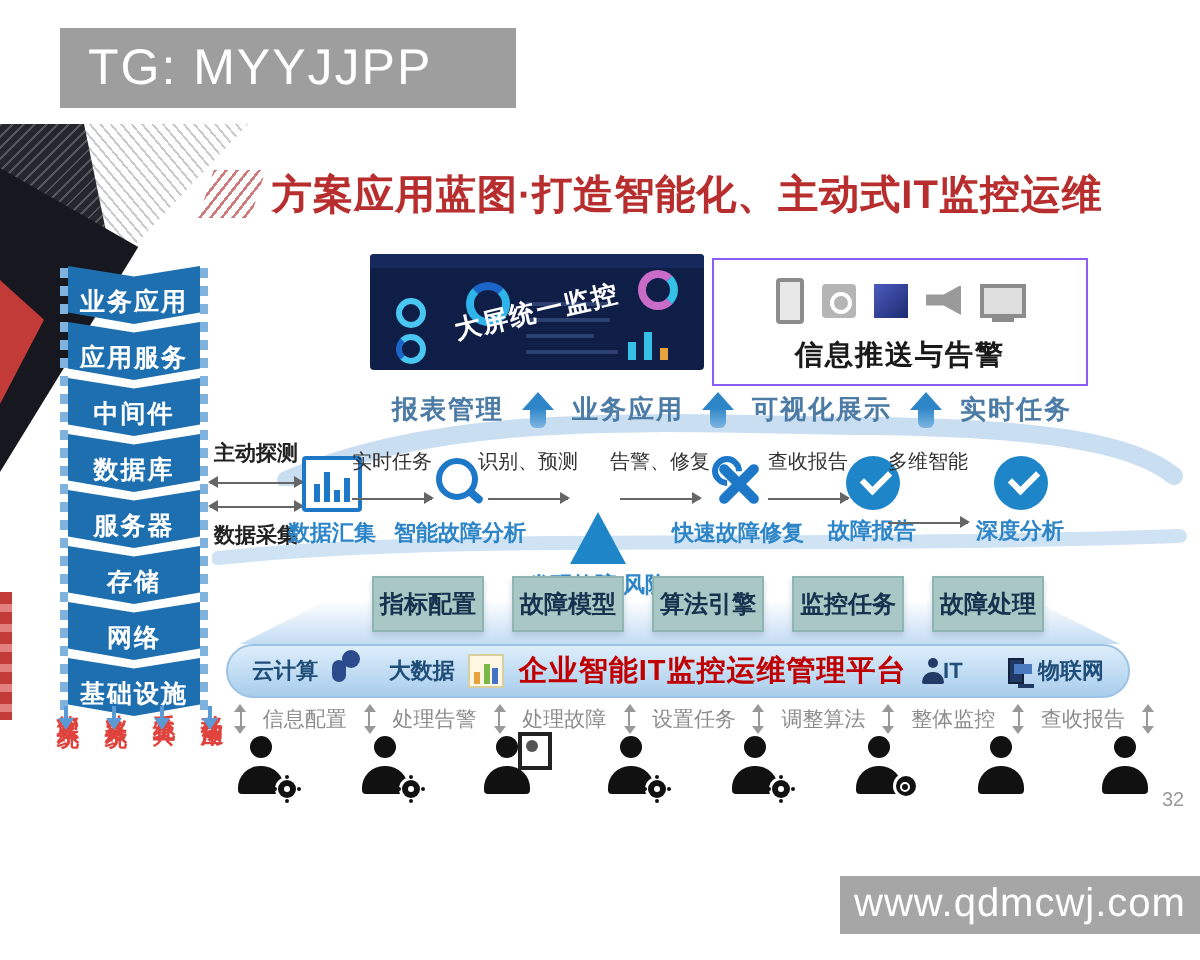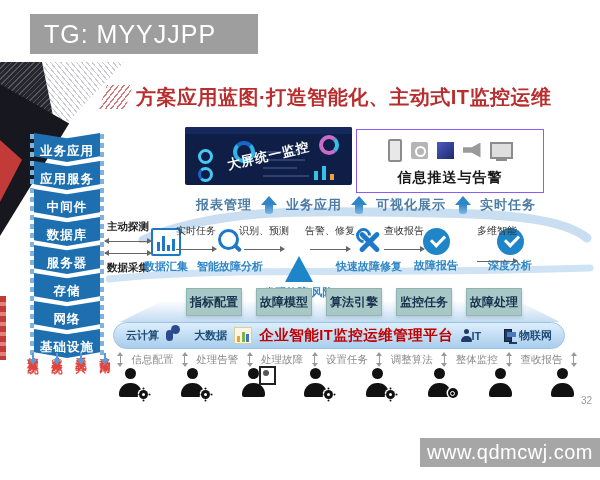--- a/index.html
+++ b/index.html
@@ -101,21 +101,21 @@
   .icon-tools::after{transform:rotate(-45deg);}
   .icon-tools i{position:absolute;left:1px;top:0px;width:9px;height:9px;border:3px solid #1e78c8;border-radius:50%;border-right-color:transparent;transform:rotate(45deg);}
 
   .icon-check{position:relative;width:27px;height:27px;border-radius:50%;background:#1e86c8;}
   .icon-check::after{content:"";position:absolute;left:8px;top:7px;width:11px;height:6px;border-left:3px solid #fff;border-bottom:3px solid #fff;transform:rotate(-45deg);}
 
   .plink{position:absolute;top:224px;width:48px;display:flex;flex-direction:column;align-items:center;}
   .plink-label{font-size:10px;color:#333;white-space:nowrap;}
   .flow-line{position:relative;width:40px;height:1px;background:#666;margin-top:11px;}
   .flow-line::after{content:"";position:absolute;right:-1px;top:-3px;border-top:3px solid transparent;border-bottom:3px solid transparent;border-left:5px solid #666;}
-  .k0{left:172px;} .k1{left:240px;} .k2{left:306px;} .k3{left:380px;} .k4{left:473px;gap:12px;}
+  .k0{left:172px;} .k1{left:240px;} .k2{left:306px;} .k3{left:380px;} .k4{left:440px;gap:12px;}
 
   
   .mod-glow{position:absolute;left:120px;top:300px;width:440px;height:22px;background:linear-gradient(to bottom,rgba(190,215,240,0),rgba(185,214,240,.85));clip-path:polygon(10% 0,90% 0,100% 100%,0 100%);}
   .modules{position:absolute;left:186px;top:288px;display:flex;gap:14px;}
   .module{width:54px;height:26px;line-height:26px;text-align:center;background:#a9c7c5;border:1px solid #8fb5b2;color:#16324f;font-size:12px;font-weight:bold;box-shadow:0 2px 3px rgba(120,150,170,.35);}
 
   
   .platform{position:absolute;left:113px;top:322px;width:452px;height:27px;border-radius:14px;background:linear-gradient(to bottom,#ddeefb,#a9cdec);border:1px solid #9cc3e5;box-sizing:border-box;display:flex;align-items:center;padding:0 12px;gap:7px;}
   .plat-label{color:#1f4e79;font-size:11px;font-weight:bold;white-space:nowrap;}
   .plat-title{flex:1;text-align:center;color:#c00000;font-size:14.5px;font-weight:bold;letter-spacing:.5px;white-space:nowrap;}

